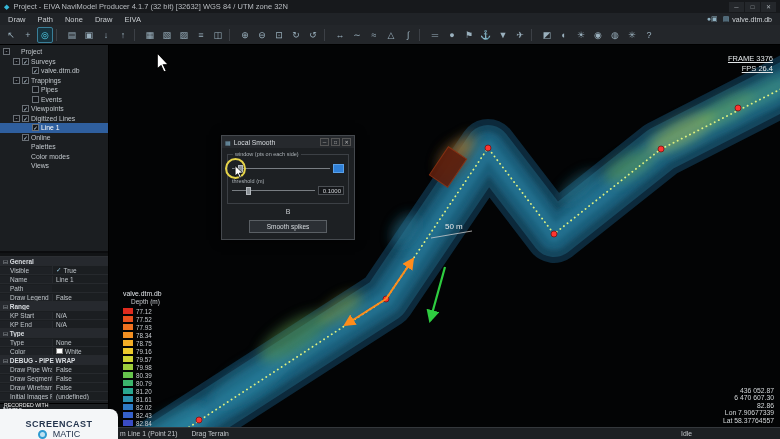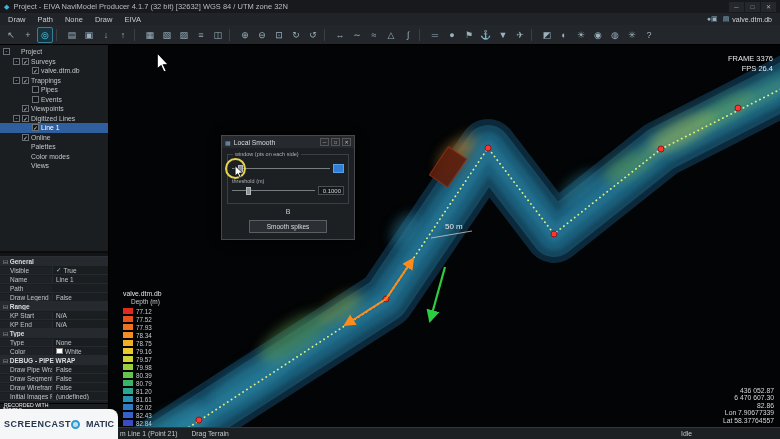--- a/index.html
+++ b/index.html
@@ -63,21 +63,21 @@
   .swatch { width:7px; height:6px; border:1px solid #888; display:none; flex:0 0 auto; }
   .swatch[style] { display:inline-block; }
   .props-footer { height:24px; background:#1b1e21; border-top:1px solid #000; padding:2px 3px; }
   .props-footer .t { font-weight:bold; font-size:7px; color:#d8dce0; }
   .props-footer .d { color:#8a9095; font-size:6.3px; }
 
   
   .viewport { position:relative; flex:1; background:#030405; overflow:hidden; }
   .terrain { position:absolute; inset:0; width:100%; height:100%; }
 
-  .overlay-frame { position:absolute; top:9px; right:7px; text-align:right; font-size:7.5px; color:#e4e8ea; line-height:9.5px; z-index:10; }
+  .overlay-frame { position:absolute; top:9px; right:7px; text-align:right; font-size:7.5px; color:#e4e8ea; line-height:9.5px; z-index:10;text-decoration:underline; }
   .overlay-coords { position:absolute; bottom:3px; right:6px; text-align:right; font-size:6.8px; color:#d4d8da; line-height:7.4px; z-index:10; }
 
   
   .legend { position:absolute; left:14px; top:245px; z-index:10; }
   .legend-title { font-size:6.8px; color:#e0e4e8; }
   .legend-sub { font-size:6.5px; color:#c8ccd0; margin:1px 0 2px 8px; }
   .legend-row { display:flex; align-items:center; gap:3px; height:8px; }
   .legend-swatch { width:10px; height:6.5px; flex:0 0 auto; }
   .legend-val { font-size:6.3px; color:#c8ccd0; }
 
@@ -114,24 +114,24 @@
   
   .statusbar { position:relative; height:12px; background:#1d2023; border-top:1px solid #34383c;
                display:flex; align-items:center; font-size:6.8px; color:#c4c8cc; }
   .status-msg { margin-left:120px; }
   .status-action { margin-left:14px; }
   .status-right { margin-left:auto; margin-right:88px; }
 
   
   .watermark { position:absolute; left:0; bottom:0; width:118px; z-index:60; }
   .wm-top { font-size:5.2px; color:#f0f0f0; padding:0 0 1px 4px; text-shadow:0 0 2px #000; }
-  .wm-box { background:#f4f6f8; border-radius:0 8px 0 0; height:30px; display:flex; flex-direction:row;
-            align-items:center; justify-content:center; }
+  .wm-box { background:#f4f6f8; border-radius:0 8px 0 0; height:30px; display:flex; flex-direction:column;
+            align-items:center; justify-content:flex-end; }
   .wm-line1 { font-size:9px; font-weight:bold; color:#25364f; letter-spacing:.5px; }
-  .wm-line2 { display:flex; align-items:center; gap:6px; font-size:9px; font-weight:bold; color:#25364f; }
+  .wm-line2 { display:flex; align-items:center; gap:6px; font-size:9px; font-weight:normal; color:#25364f; }
   .wm-circle { width:9px; height:9px; border-radius:50%; background:#bfe2f2; border:2.5px solid #2e9ad0; }
 </style>
 </head>
 <body>
 
 <div id="app" data-name="application-window">
 
   <div class="titlebar" data-name="window-titlebar">
     <span class="app-icon" data-name="app-icon">◆</span>
     <span data-name="window-title">Project - EIVA NaviModel Producer 4.1.7 (32 bit) [32632] WGS 84 / UTM zone 32N</span>

